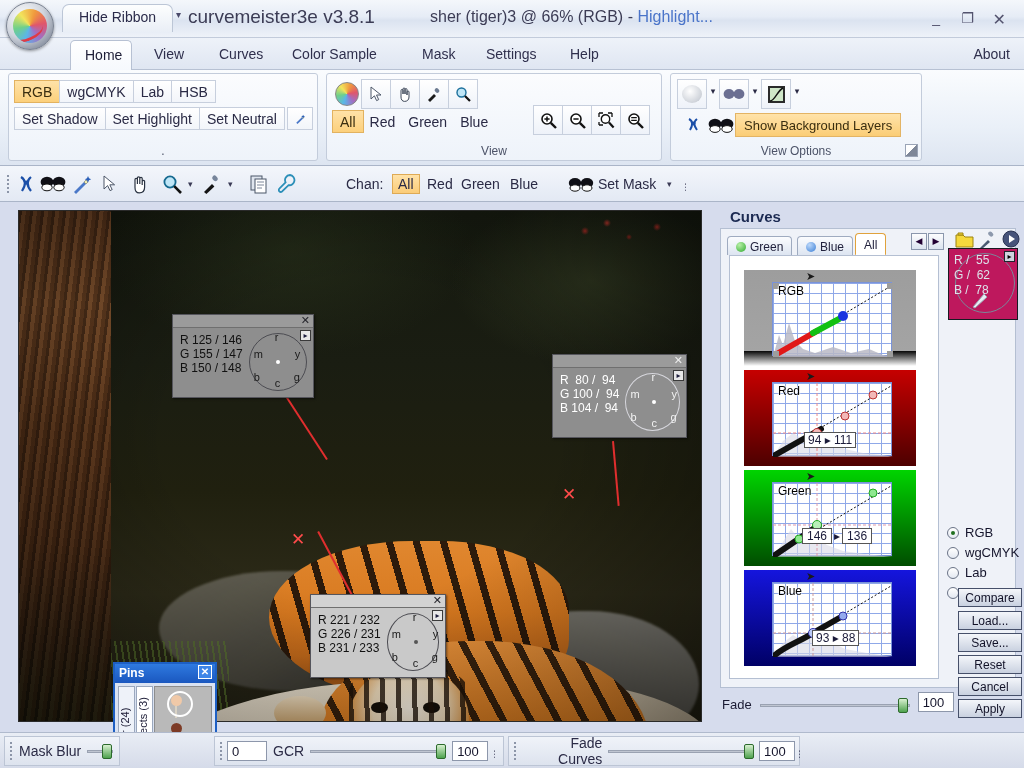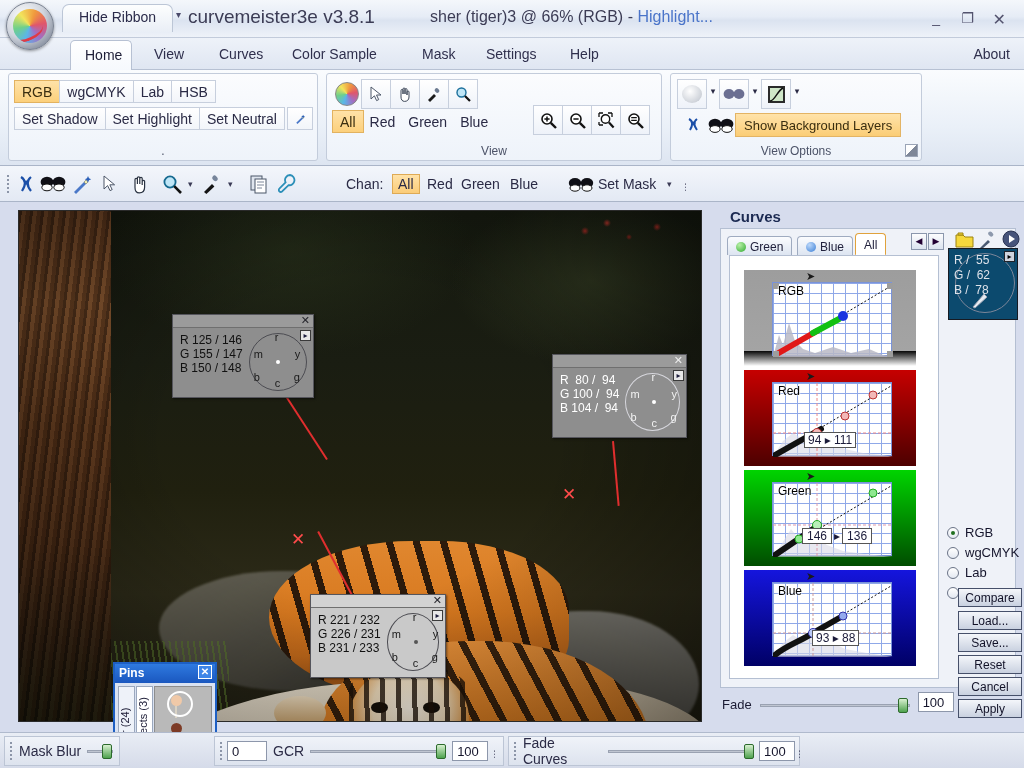--- a/index.html
+++ b/index.html
@@ -263,41 +263,41 @@
   .cmode { position:absolute; left:226px; }
   .radio { display:flex; align-items:center; font-size:13px; color:#15152c; margin-bottom:5px; }
   .radio i { width:12px; height:12px; border-radius:50%; border:1px solid #6b7487;
      background:linear-gradient(to bottom,#fff,#e3e8f1); margin-right:6px; position:relative; }
   .radio.on i:after { content:""; position:absolute; left:3px; top:3px; width:4px; height:4px;
      border-radius:50%; background:#1f6f1f; }
   .cbtn { width:64px; height:19px; border:1px solid #46506a;
      background:linear-gradient(to bottom,#f4f6fa,#c9d1e0); font-size:12px;
      display:flex; align-items:center; justify-content:center; color:#121228; margin-bottom:3px; }
   .readout { position:absolute; left:948px; top:248px; width:70px; height:72px;
-     background:#0c4a6e; border:1px solid #161a22; }
+     background:#be185d; border:1px solid #161a22; }
   .readout .circ { position:absolute; left:6px; top:4px; width:60px; height:60px;
      border:1px solid #7c8699; border-radius:50%; }
   .readout .txt { position:absolute; left:5px; top:4px; font-size:12px; line-height:15px; color:#dde2ea; white-space:pre; }
   .readout .arrowbox { position:absolute; right:2px; top:2px; width:11px; height:11px;
      background:#cfd4de; border:1px solid #20242c; font-size:8px; text-align:center; line-height:9px; color:#000; }
   .fade-row { position:absolute; left:722px; top:692px; display:flex; align-items:flex-end; }
   .slider { width:150px; height:14px; position:relative; }
   .slider .track { position:absolute; left:0; top:6px; width:100%; height:3px;
      background:linear-gradient(to bottom,#9aa2b2,#e4e8f0); border:1px solid #9aa2b2; }
   .slider .knob { position:absolute; top:0; width:10px; height:15px;
      background:linear-gradient(to bottom,#d8f0d0,#4ea24e); border:1px solid #2c6a2c; border-radius:2px; }
   .numbox { width:36px; height:20px; border:1px solid #8d97ab; background:#fff;
      font-size:13px; padding:1px 4px; color:#15152c; }
 
   
   .statusbar { position:absolute; left:0; top:732px; width:1024px; height:36px;
      background:linear-gradient(to bottom,#e9edf5,#d5dbe9); border-top:1px solid #b0bacd; }
   .sbgroup { position:absolute; top:3px; height:30px; display:flex; align-items:center;
      background:linear-gradient(to bottom,#f0f3f9,#dde3ee); border:1px solid #bcc5d5; padding:0 4px; }
-  .sblabel { font-size:14px; color:#2b2b46; margin:5px 6px; }
+  .sblabel { font-size:14px; color:#2b2b46; margin:5px 6px;text-align:right; }
   .ovf { position:absolute; width:9px; font-size:9px; color:#3a3a55; text-align:center; }
 </style>
 </head>
 <body>
 
 <div class="app">
 
   <div class="titlebar">
     <div class="orb">
         <div class="inner"></div>

